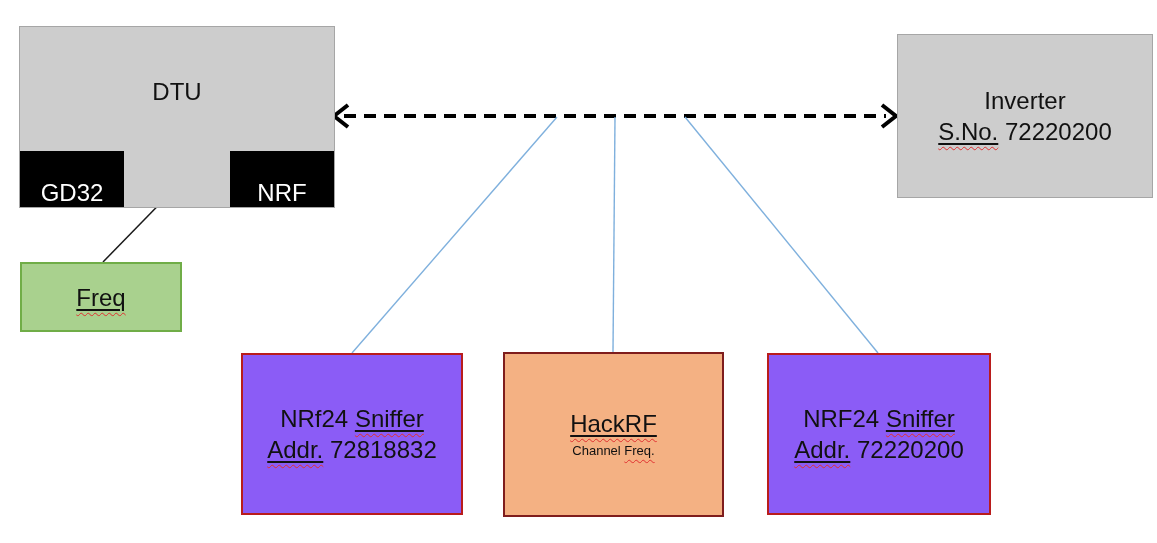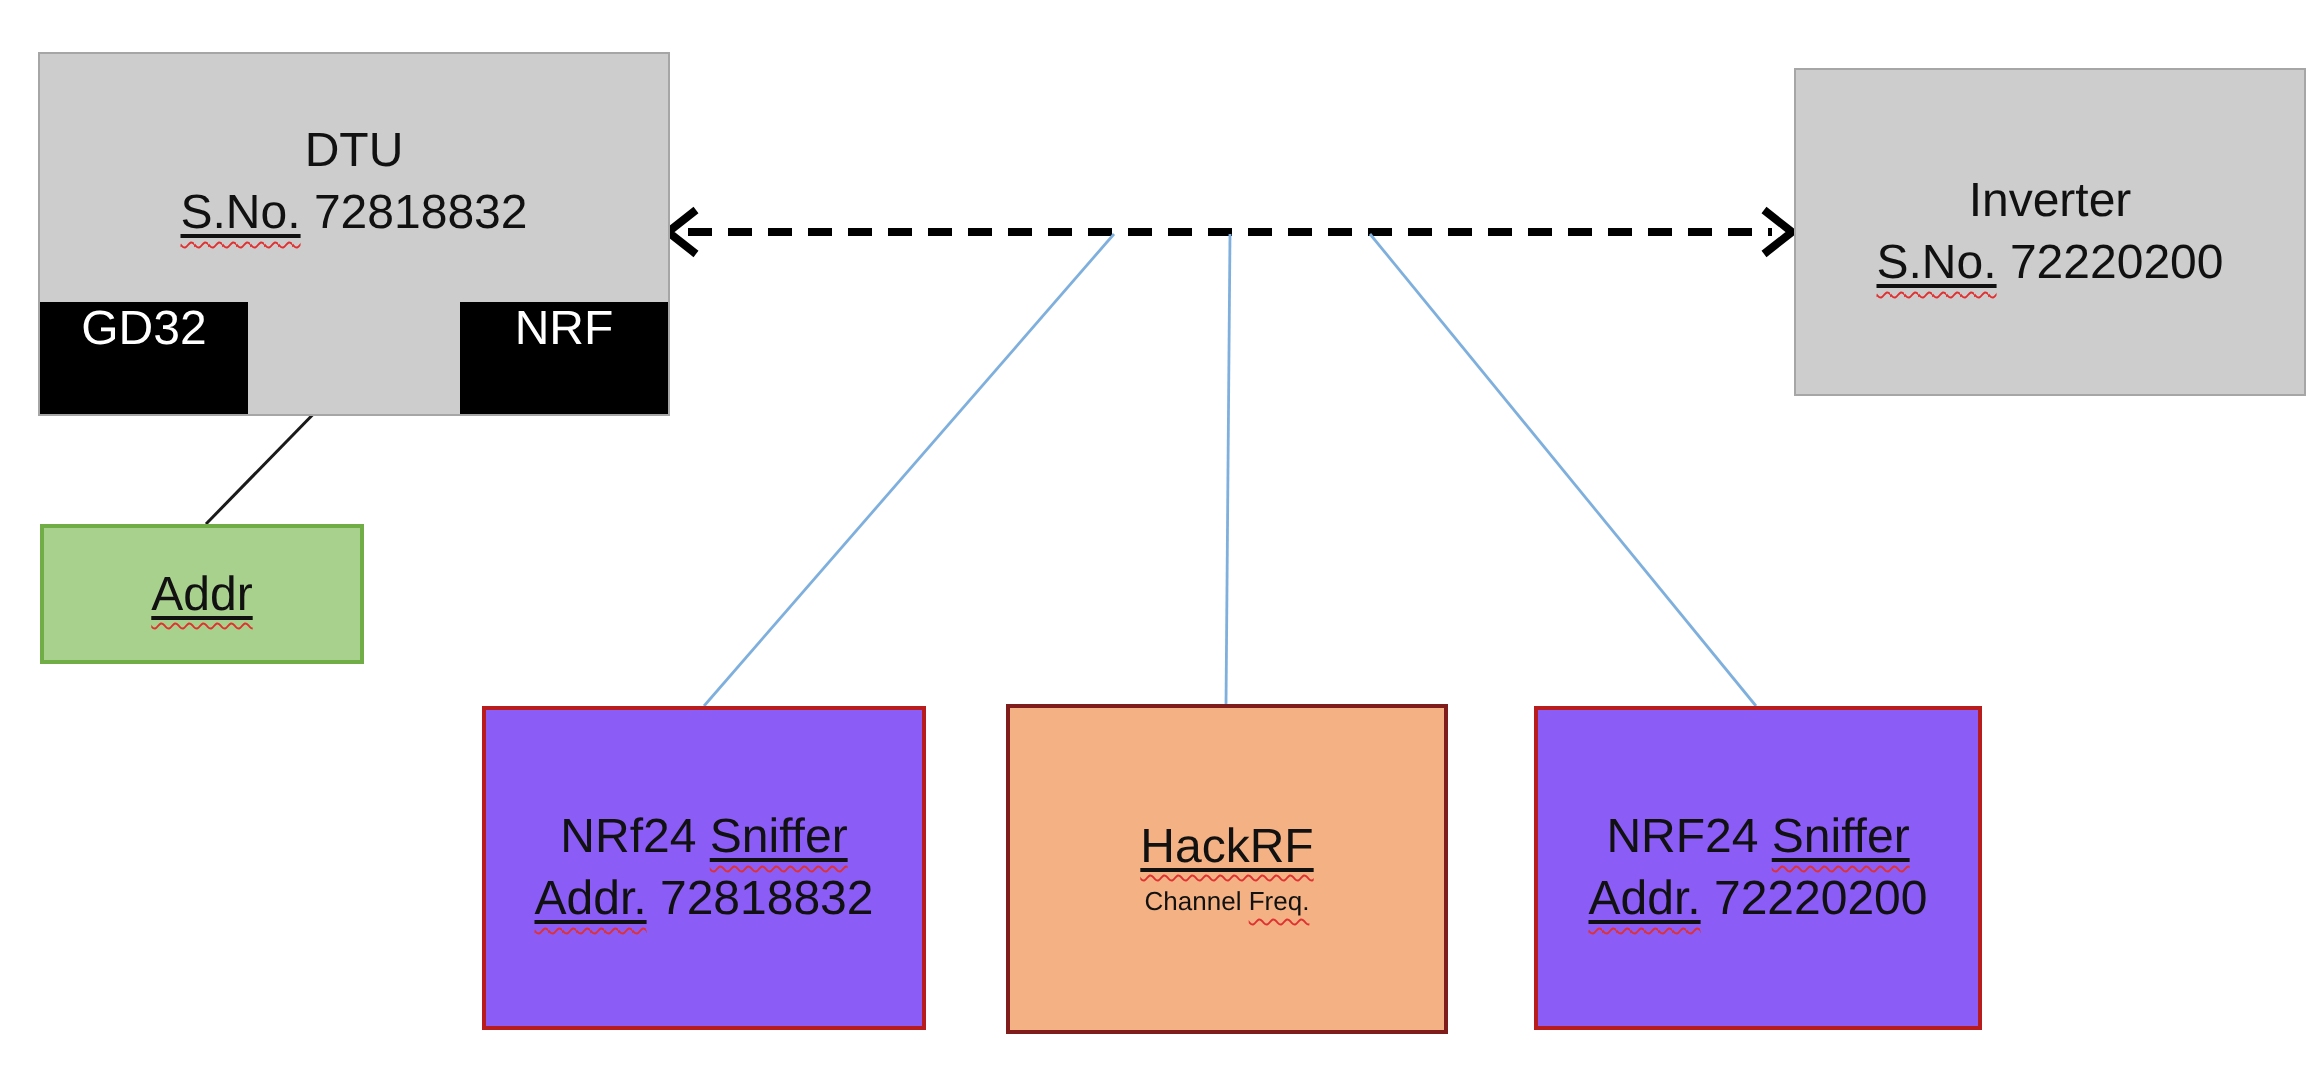--- a/index.html
+++ b/index.html
@@ -9,21 +9,21 @@
     background:#ffffff;
     font-family:"Liberation Sans", sans-serif;
     color:#111;
     overflow:hidden;
   }
   .box{position:absolute;box-sizing:border-box;display:flex;flex-direction:column;align-items:center;justify-content:center;text-align:center;}
   .gray-box{background:#cdcdcd;border:1px solid #a6a6a6;}
   .blue-box{background:#8b5cf6;border:2px solid #b91c1c;}
   .orange-box{background:#f4b183;border:2px solid #7f1d1d;}
   .green-box{background:#a9d18e;border:2px solid #70ad47;}
-  .black-chip{position:absolute;background:#000;color:#fff;display:flex;align-items:flex-start;justify-content:center;}
+  .black-chip{position:absolute;background:#000;color:#fff;display:flex;align-items:flex-end;justify-content:center;}
 
   #dtu-box{left:19px;top:26px;width:316px;height:182px;padding-bottom:52px;}
   #gd32-chip{left:0;bottom:0;width:104px;height:56px;}
   #nrf-chip{right:0;bottom:0;width:104px;height:56px;margin-left:21px;}
   #inverter-box{left:897px;top:34px;width:256px;height:164px;}
   #logic-box{left:20px;top:262px;width:162px;height:70px;}
   #sniffer-left-box{left:241px;top:353px;width:222px;height:162px;}
   #hackrf-box{left:503px;top:352px;width:221px;height:165px;}
   #sniffer-right-box{left:767px;top:353px;width:224px;height:162px;}
 
@@ -56,36 +56,35 @@
 
     <line x1="184" y1="179" x2="103" y2="262" stroke="#1a1a1a" stroke-width="1.5"></line>
 
     <line x1="557" y1="117" x2="352" y2="353" stroke="#7fb0dd" stroke-width="1.4"></line>
     <line x1="615" y1="117" x2="613" y2="352" stroke="#7fb0dd" stroke-width="1.4"></line>
     <line x1="685" y1="117" x2="878" y2="353" stroke="#7fb0dd" stroke-width="1.4"></line>
   </svg>
 
   <div class="box gray-box" id="dtu-box">
     <div class="t-lg">DTU</div>
-    <div class="t-lg"><span class="u"><span class="sq">S.No.</span></span><span> 72818832</span></div>
     <div class="black-chip" id="gd32-chip">
       <span class="chip-label">GD32</span>
     </div>
     <div class="black-chip" id="nrf-chip">
       <span class="chip-label">NRF</span>
     </div>
   </div>
 
   <div class="box gray-box" id="inverter-box">
     <div class="t-lg">Inverter</div>
     <div class="t-lg"><span class="u"><span class="sq">S.No.</span></span><span> 72220200</span></div>
   </div>
 
   <div class="box green-box" id="logic-box">
-    <div class="t-lg"><span class="u"><span class="sq">Addr</span></span></div>
+    <div class="t-lg"><span class="u"><span class="sq">Freq</span></span></div>
   </div>
 
   <div class="box blue-box" id="sniffer-left-box">
     <div class="t-lg"><span>NRf24 </span><span class="u"><span class="sq">Sniffer</span></span></div>
     <div class="t-lg"><span class="u"><span class="sq">Addr.</span></span><span> 72818832</span></div>
   </div>
 
   <div class="box orange-box" id="hackrf-box">
     <div class="t-lg"><span class="u"><span class="sq">HackRF</span></span></div>
     <div class="t-sm"><span>Channel </span><span class="sq">Freq.</span></div>

